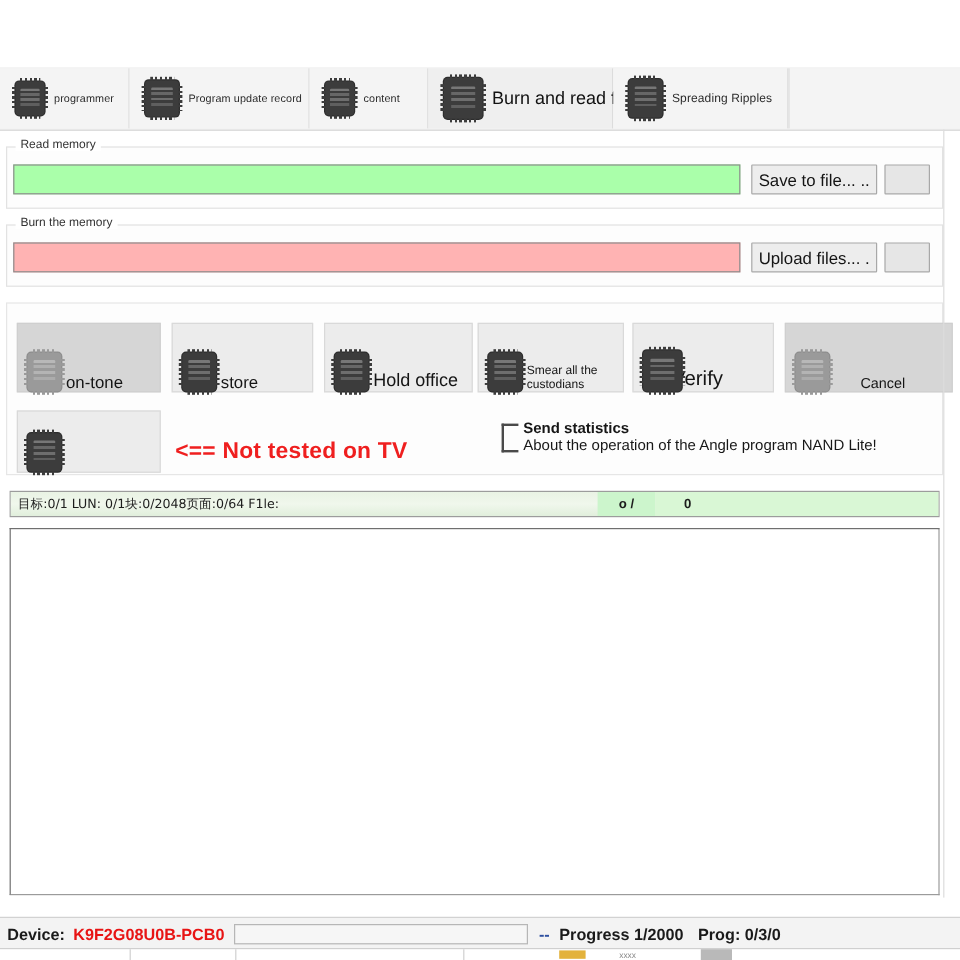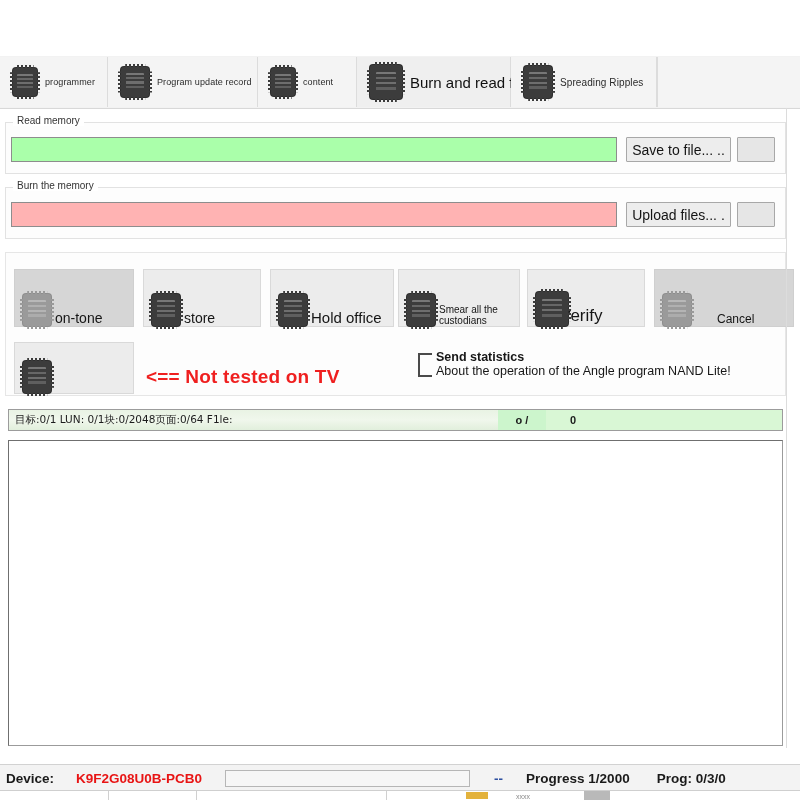--- a/index.html
+++ b/index.html
@@ -162,21 +162,21 @@
     box-sizing:border-box;
   }
 
   
   .rightedge{position:absolute;left:786px;top:108px;width:1px;height:640px;background:#dcdcdc;}
 
   
   .statusbar{
     position:absolute;left:0;top:764px;width:800px;height:26px;
     background:#f3f3f3;border-top:1px solid #d2d2d2;
-    display:flex;align-items:center;gap:15px;
+    display:flex;align-items:center;gap:0px;
     font-size:13.5px;color:#1a1a1a;
   }
   .statusbar .lbl{margin-left:6px;font-weight:bold;}
   .statusbar .dev{margin-left:7px;color:#e81414;font-weight:bold;}
   .statusbar .sfield{
     margin-left:8px;width:245px;height:17px;
     background:#f6f6f6;border:1px solid #b6b6b6;box-sizing:border-box;
   }
   .statusbar .dash{margin-left:9px;color:#2d4fa0;font-weight:bold;}
   .statusbar .prog{margin-left:8px;font-weight:bold;}

